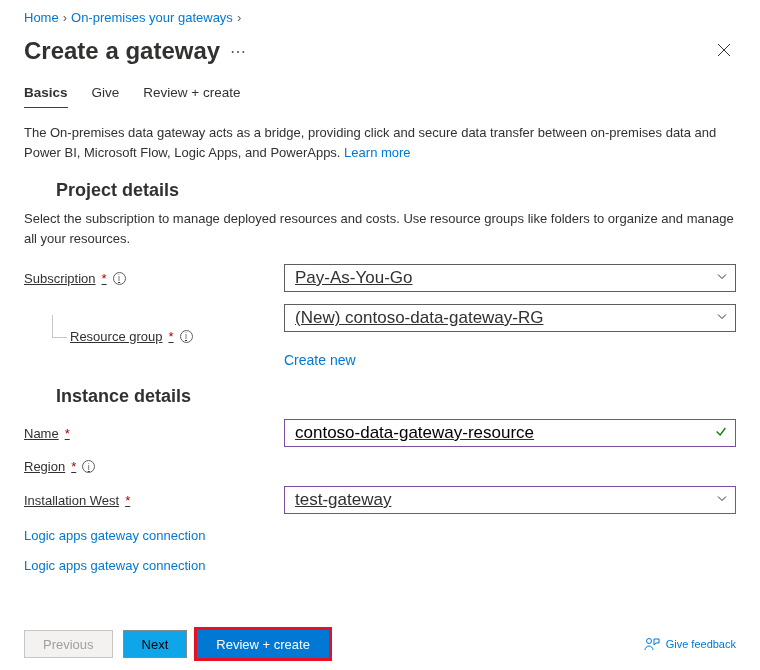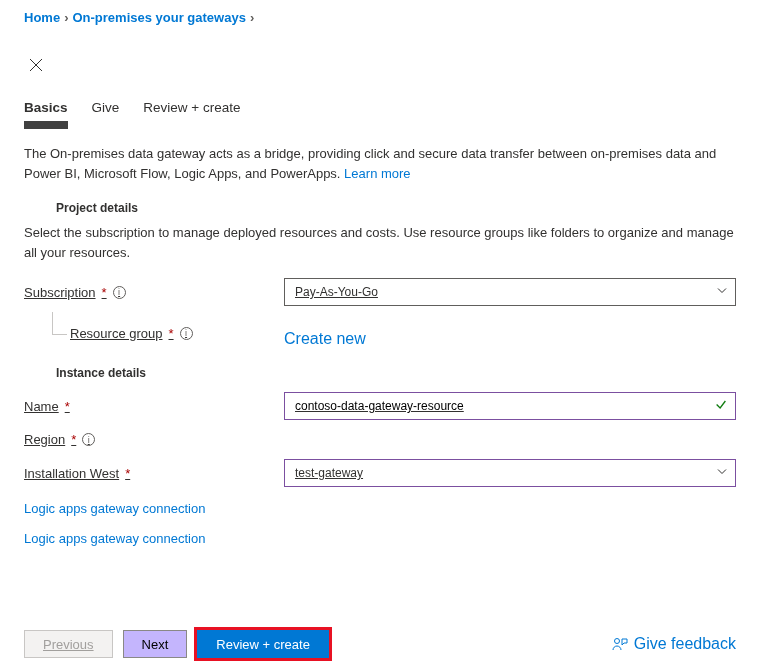--- a/index.html
+++ b/index.html
@@ -12,22 +12,21 @@
       height: 670px;
       position: relative;
       padding: 10px 24px 0 24px;
       overflow: hidden;
     }
     .breadcrumb {
       display: flex;
       align-items: center;
       gap: 4px;
       font-size: 13px;
-      margin-bottom: 28px;
-      font-weight: bold;
+      margin-bottom: 12px;
     }
     .breadcrumb a { color: #0078d4; text-decoration: none; }
     .breadcrumb .sep { color: #605e5c; }
     .title-row {
       display: flex;
       align-items: center;
       justify-content: space-between;
       margin-bottom: 14px;
     }
     .title-left { display: flex; align-items: center; gap: 10px; }
@@ -41,24 +40,24 @@
       border-bottom: 1px solid transparent;
       margin-bottom: 14px;
     }
     .tab {
       padding: 6px 0;
       font-size: 13.5px;
       cursor: pointer;
       color: #323130;
       border-bottom: 2px solid transparent;
     }
-    .tab.active { border-bottom: 8px solid #404040; font-weight: 600; }
+    .tab.active { border-bottom: 1px solid #404040; font-weight: 600; }
     .desc { font-size: 13px; color: #323130; line-height: 1.5; margin-bottom: 18px; }
     .desc a, .link { color: #0078d4; text-decoration: none; cursor: pointer; }
-    .section-title { font-size: 12px; font-weight: 600; margin-bottom: 8px; padding-left: 32px; }
+    .section-title { font-size: 18px; font-weight: 600; margin-bottom: 8px; padding-left: 32px; }
     .section-desc { font-size: 13px; line-height: 1.5; margin-bottom: 16px; }
     .form-row {
       display: flex;
       align-items: center;
       margin-bottom: 12px;
       text-decoration: underline;
     }
     .form-row .label-col {
       width: 260px;
       display: flex;
@@ -86,21 +85,21 @@
       align-items: center; justify-content: center;
       font-size: 9px; color: #605e5c;
       cursor: default;
     }
     .field-col { flex: 1; }
     .select-box, .text-input {
       width: 100%;
       height: 28px;
       border: 1px solid #605e5c;
       padding: 0 30px 0 10px;
-      font-size: 12px;
+      font-size: 17px;
       font-family: inherit;
       background: #fff;
       position: relative;
       display: flex;
       align-items: center;
       cursor: pointer;
     }
     .select-wrap { position: relative; width: 100%; }
     .select-wrap .chevron {
       position: absolute;
@@ -110,60 +109,64 @@
     }
     .select-wrap .chevron svg { width: 12px; height: 12px; }
     .instance-field { border-color: #605e5c; }
     .instance-field.purple { border-color: #7b4fa0; }
     .check-icon {
       position: absolute;
       right: 8px; top: 50%;
       transform: translateY(-50%);
     }
     .check-icon svg { width: 14px; height: 14px; stroke: #107c10; }
-    .sublink { font-size: 16px; margin-top: 12px; display: inline-block; }
+    .sublink { font-size: 14px; margin-top: 20px; display: inline-block; }
     .info-block { font-size: 13px; line-height: 1.5; margin-bottom: 10px; margin-top: 8px; }
     .footer {
       position: absolute;
       left: 0; right: 0; bottom: 0;
       padding: 12px 24px;
       display: flex;
       align-items: center;
       justify-content: space-between;
     }
     .footer-left { display: flex; gap: 10px; }
     .btn {
       height: 28px;
       padding: 0 18px;
       font-size: 13px;
       font-family: inherit;
       border: 1px solid #8a8886;
-      background: #c4b5fd;
+      background: #0ea5e9;
       cursor: pointer;
     }
-    .btn.disabled { background: #f3f2f1; color: #a19f9d; border-color: #c8c6c4; cursor: default; text-decoration: underline; }
+    .btn.disabled { background: #f3f2f1; color: #a19f9d; border-color: #c8c6c4; cursor: default; }
     .btn.primary { background: #0078d4; color: #fff; border-color: #0078d4; }
     .btn.highlighted { outline: 3px solid #e81123; outline-offset: 0; }
     .feedback-link {
       display: flex; align-items: center; gap: 6px;
-      color: #0078d4; font-size: 16px; cursor: pointer;
+      color: #0078d4; font-size: 11px; cursor: pointer;
     }
     .feedback-link svg { width: 16px; height: 16px; }
   </style>
 </head>
 <body>
 
 <nav class="breadcrumb">
   <a>Home</a>
   <span class="sep">›</span>
   <a>On-premises your gateways</a>
   <span class="sep">›</span>
 </nav>
 
 <div class="title-row">
+  <div class="title-left">
+    <h1>Create a gateway</h1>
+    <span class="ellipsis">⋯</span>
+  </div>
   <span class="close-x">
     <svg viewBox="0 0 16 16" fill="none" stroke="currentColor" stroke-width="1">
       <line x1="2" y1="2" x2="14" y2="14"></line>
         <line x1="14" y1="2" x2="2" y2="14"></line>
     </svg>
   </span>
 </div>
 
 <div class="tabs">
   <div class="tab active">Basics</div>
@@ -199,20 +202,30 @@
   </div>
 </div>
 
 <div class="form-row">
   <div class="label-col indent">
     <span>Resource group</span>
     <span class="req">*</span>
     <span class="info-icon">i</span>
   </div>
   <div class="field-col">
+    <div class="select-wrap">
+      <div class="select-box">
+          <span>(New) contoso-data-gateway-RG</span>
+        </div>
+      <span class="chevron">
+        <svg viewBox="0 0 12 12" fill="none" stroke="#323130" stroke-width="1">
+            <polyline points="2,4 6,8 10,4"></polyline>
+          </svg>
+      </span>
+    </div>
     <a class="link sublink">Create new</a>
   </div>
 </div>
 
 <div class="section-title" style="margin-top:18px">Instance details</div>
 
 <div class="form-row" style="margin-top:12px">
   <div class="label-col">
     <span>Name</span>
     <span class="req">*</span>

